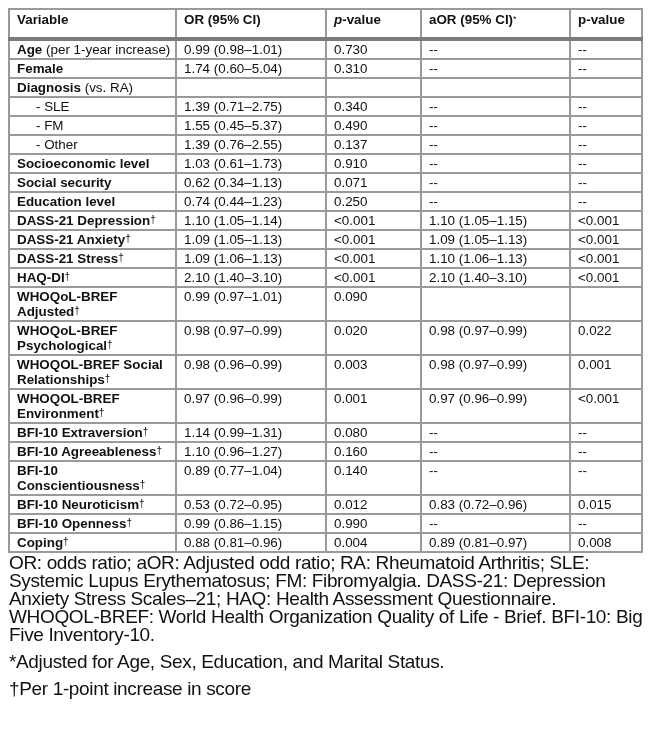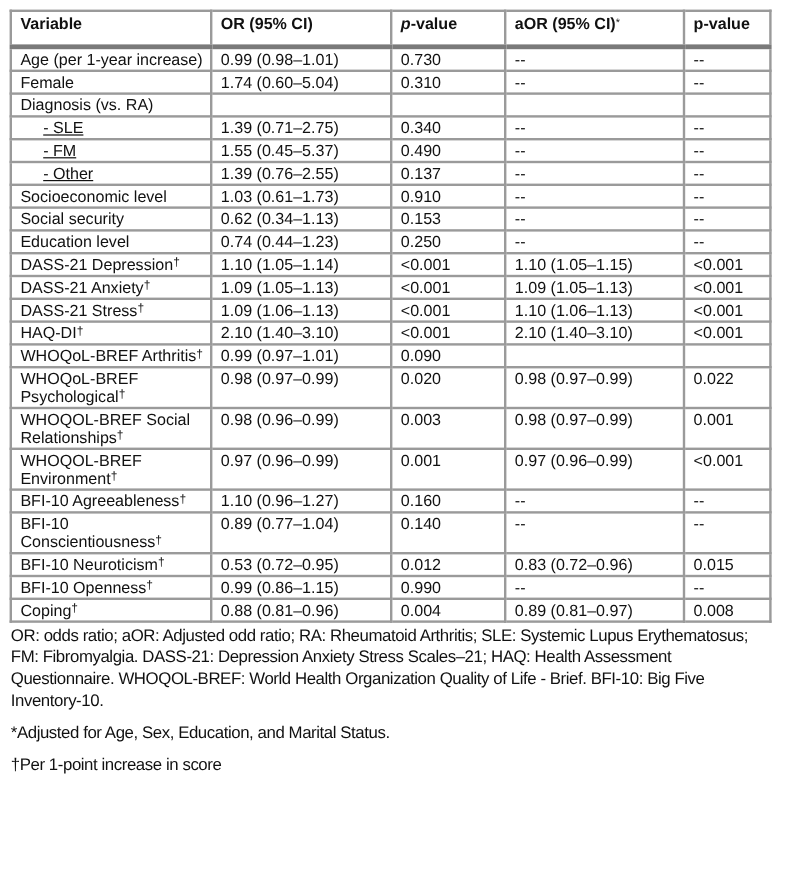--- a/index.html
+++ b/index.html
@@ -24,25 +24,25 @@
     text-align: left;
     font-weight: normal;
   }
   thead th {
     font-weight: bold;
     height: 24px;
     padding-top: 2px;
     border-bottom: 4px solid #7a7a7a;
   }
   th .sup { font-weight: normal; font-size: 9px; vertical-align: top; }
-  .var-bold { font-weight: normal; }
+  .var-bold { font-weight: bold; }
   .dagger { font-size: 10px; vertical-align: top; font-weight: normal; position: relative; top: -1px; }
-  .sub { padding-left: 26px; text-decoration: underline; }
+  .sub { padding-left: 26px; }
   .notes {
-    font-size: 14px;
+    font-size: 19px;
     line-height: 18px;
     margin-top: 1px;
     padding-left: 1px;
     letter-spacing: -0.35px;
     width: 640px;
   }
   .notes p { margin: 0 0 9px 0; }
 </style>
 </head>
 <body>
@@ -111,21 +111,21 @@
         <tr>
           <td><span class="var-bold">Socioeconomic level</span><span></span><span class="dagger"></span></td>
           <td>1.03 (0.61–1.73)</td>
           <td>0.910</td>
           <td>--</td>
           <td>--</td>
         </tr>
         <tr>
           <td><span class="var-bold">Social security</span><span></span><span class="dagger"></span></td>
           <td>0.62 (0.34–1.13)</td>
-          <td>0.153</td>
+          <td>0.071</td>
           <td>--</td>
           <td>--</td>
         </tr>
         <tr>
           <td><span class="var-bold">Education level</span><span></span><span class="dagger"></span></td>
           <td>0.74 (0.44–1.23)</td>
           <td>0.250</td>
           <td>--</td>
           <td>--</td>
         </tr>
@@ -151,21 +151,21 @@
           <td>&lt;0.001</td>
         </tr>
         <tr>
           <td><span class="var-bold">HAQ-DI</span><span></span><span class="dagger">†</span></td>
           <td>2.10 (1.40–3.10)</td>
           <td>&lt;0.001</td>
           <td>2.10 (1.40–3.10)</td>
           <td>&lt;0.001</td>
         </tr>
         <tr>
-          <td><span class="var-bold">WHOQoL-BREF Arthritis</span><span></span><span class="dagger">†</span></td>
+          <td><span class="var-bold">WHOQoL-BREF Adjusted</span><span></span><span class="dagger">†</span></td>
           <td>0.99 (0.97–1.01)</td>
           <td>0.090</td>
           <td></td>
           <td></td>
         </tr>
         <tr>
           <td><span class="var-bold">WHOQoL-BREF Psychological</span><span></span><span class="dagger">†</span></td>
           <td>0.98 (0.97–0.99)</td>
           <td>0.020</td>
           <td>0.98 (0.97–0.99)</td>
@@ -177,20 +177,27 @@
           <td>0.003</td>
           <td>0.98 (0.97–0.99)</td>
           <td>0.001</td>
         </tr>
         <tr>
           <td><span class="var-bold">WHOQOL-BREF Environment</span><span></span><span class="dagger">†</span></td>
           <td>0.97 (0.96–0.99)</td>
           <td>0.001</td>
           <td>0.97 (0.96–0.99)</td>
           <td>&lt;0.001</td>
+        </tr>
+        <tr>
+          <td><span class="var-bold">BFI-10 Extraversion</span><span></span><span class="dagger">†</span></td>
+          <td>1.14 (0.99–1.31)</td>
+          <td>0.080</td>
+          <td>--</td>
+          <td>--</td>
         </tr>
         <tr>
           <td><span class="var-bold">BFI-10 Agreeableness</span><span></span><span class="dagger">†</span></td>
           <td>1.10 (0.96–1.27)</td>
           <td>0.160</td>
           <td>--</td>
           <td>--</td>
         </tr>
         <tr>
           <td><span class="var-bold">BFI-10 Conscientiousness</span><span></span><span class="dagger">†</span></td>

